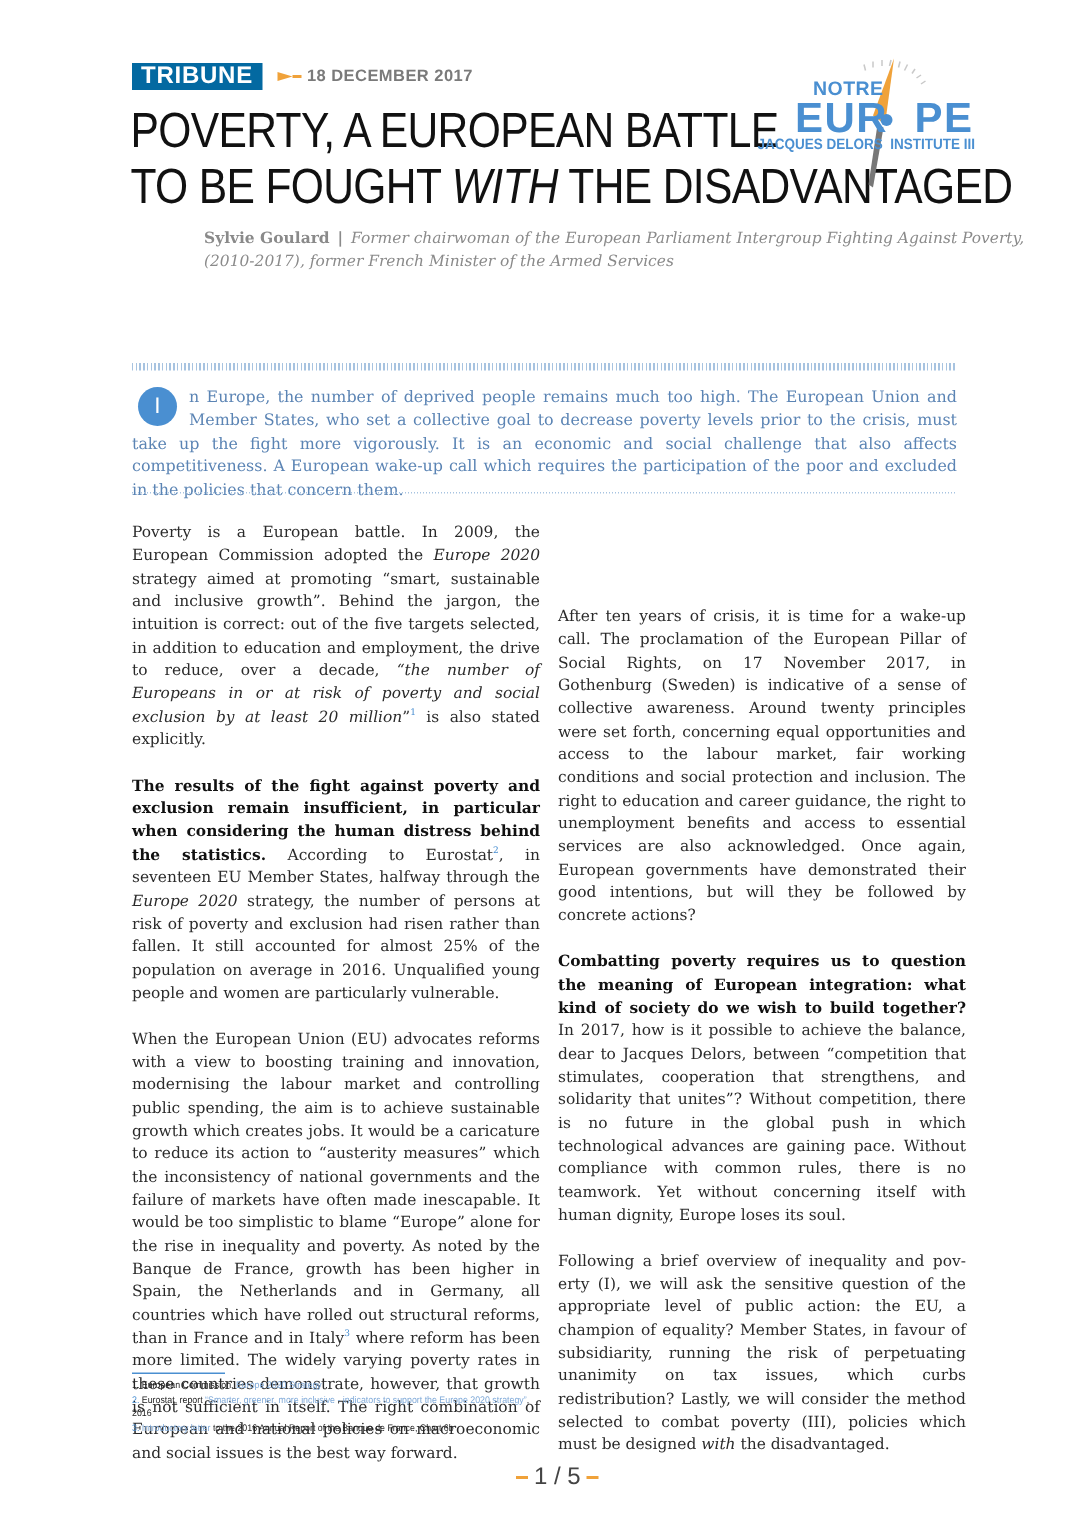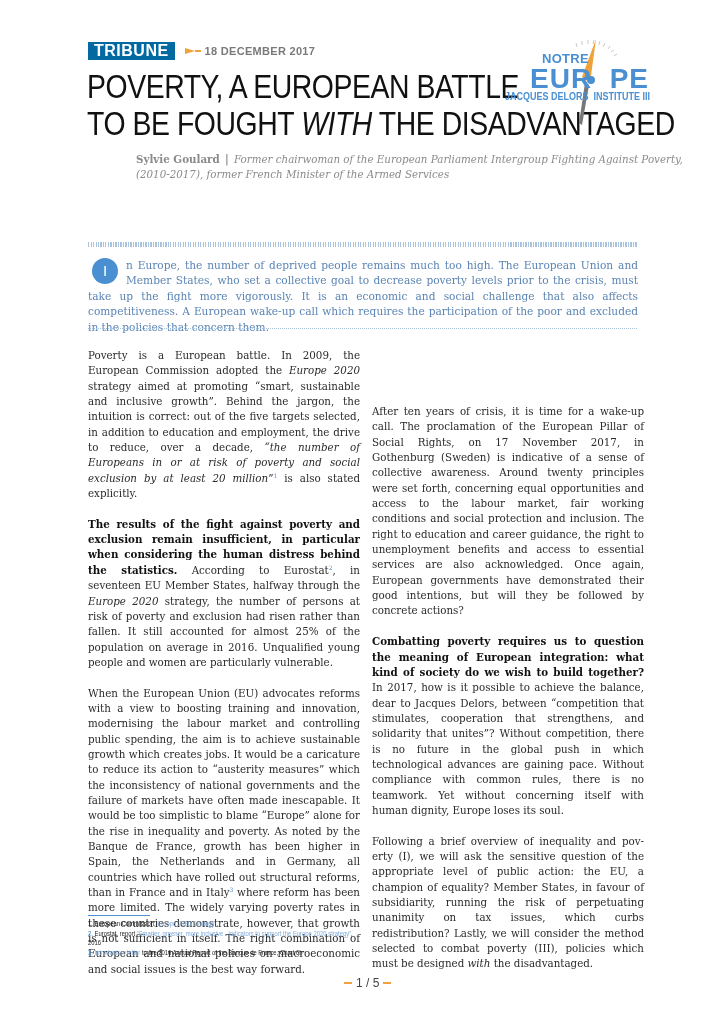--- a/index.html
+++ b/index.html
@@ -38,21 +38,21 @@
   .col b { color: #111; }
   sup { font-size: 6px; line-height: 0; color: #4a8fd1; }
 
   .fn-rule { position: absolute; left: 88px; top: 915px; width: 62px; height: 1px; background: #4a8fd1; }
   .footnotes { position: absolute; left: 88px; top: 919px; width: 300px; font-family: "Liberation Sans", sans-serif; font-size: 6.4px; line-height: 9.5px; color: #222; transform: scaleX(0.92); transform-origin: left top; }
   .footnotes .fn { display: block; }
   .footnotes .num { color: #4a8fd1; }
   .footnotes .num.dark { color: #222; }
   .footnotes .lnk { color: #7fa9d8; }
 
-  .pager { position: absolute; left: 340px; top: 976px; display: flex; align-items: center; font-family: "Liberation Sans", sans-serif; font-size: 12px; color: #444; }
+  .pager { position: absolute; left: 340px; top: 976px; display: flex; align-items: center; font-family: "Liberation Sans", sans-serif; font-size: 16px; color: #444; }
   .pager .dash { width: 8px; height: 2px; background: #f0a23a; margin: 0 4px; }
 </style>
 </head>
 <body>
 
 <div class="tag-row">
   <span class="tribune">TRIBUNE</span>
   <span class="date-arrow"></span>
   <span class="date-dash"></span>
   <span class="date">18 DECEMBER 2017</span>

